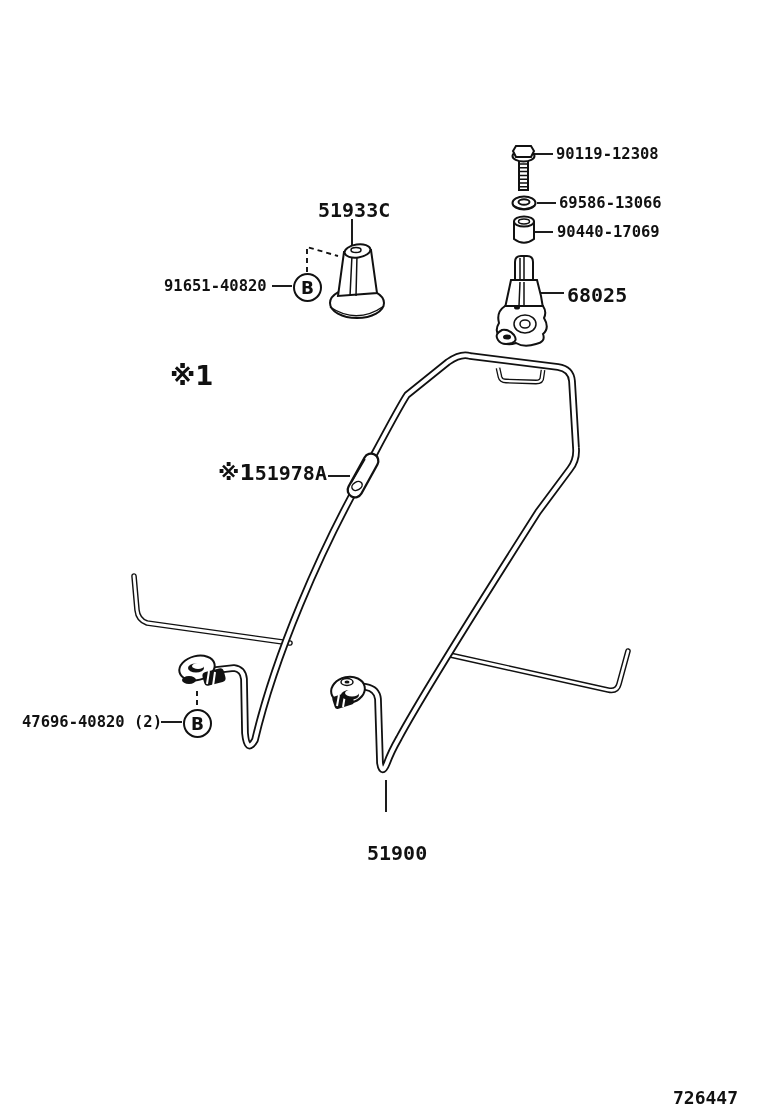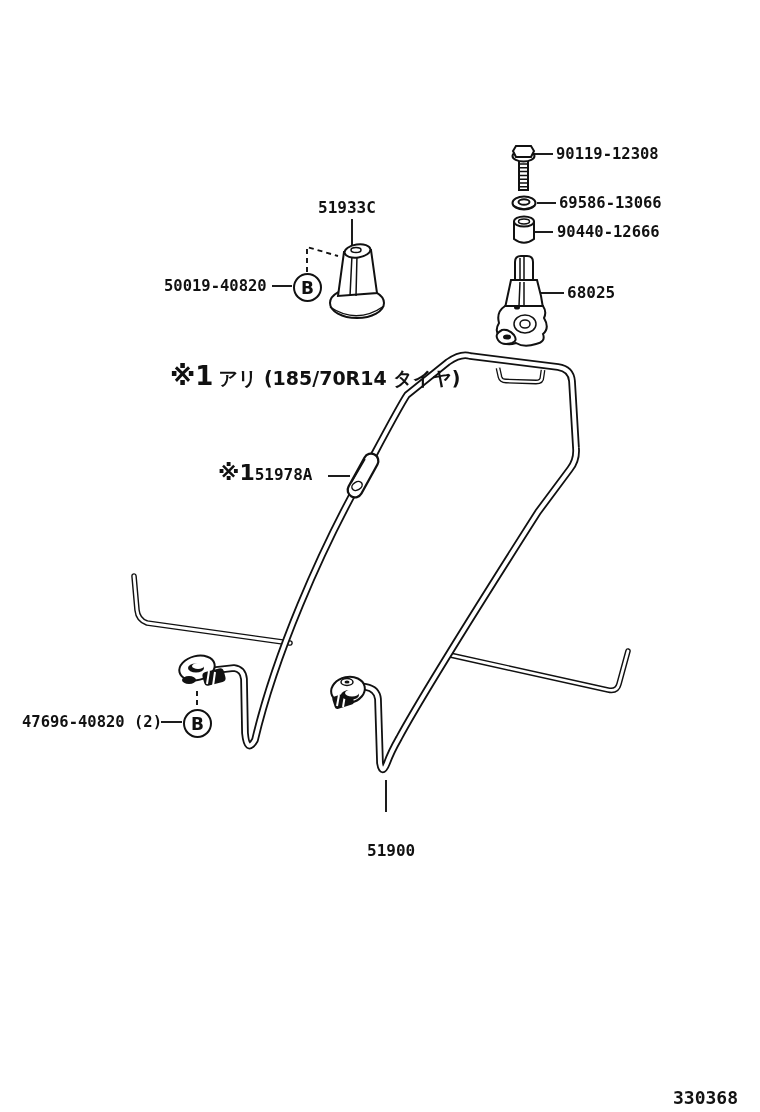--- a/index.html
+++ b/index.html
@@ -17,21 +17,21 @@
   .cap-in {fill:none;stroke:#fff;stroke-width:12.4;stroke-linecap:round;}
   .ln  {fill:none;stroke:#111;stroke-width:1.9;}
   .dash{fill:none;stroke:#111;stroke-width:1.9;stroke-dasharray:5 4;}
   .out {fill:#fff;stroke:#111;stroke-width:2;}
   .thin{fill:none;stroke:#111;stroke-width:1.5;}
   .blk {fill:#111;stroke:none;}
   .wln {fill:none;stroke:#fff;stroke-width:2;}
   
   .part-num{position:absolute;font:700 15.5px "DejaVu Sans Mono",monospace;
             line-height:1;white-space:nowrap;letter-spacing:0;}
-  .lg{font-size:16px;}
+  .lg{font-size:20px;}
   .marker-circle{position:absolute;width:29px;height:29px;box-sizing:border-box;
             border:2.4px solid #111;border-radius:50%;background:#fff;
             display:flex;align-items:center;justify-content:center;
             font:700 17px "DejaVu Sans",sans-serif;}
   .note-row{position:absolute;display:flex;align-items:baseline;white-space:nowrap;}
   .note-prefix{font:700 26px "DejaVu Sans",sans-serif;}
   .note-text{font:700 19px "DejaVu Sans",sans-serif;margin-left:5px;}
   .cushion-prefix{font:700 22px "DejaVu Sans",sans-serif;}
   .fig-code{position:absolute;font:700 18px "DejaVu Sans Mono",monospace;line-height:1;}
 </style>
@@ -149,39 +149,38 @@
     <g>
       <use href="#pinAxis" class="cap-out"></use>
         <use href="#pinAxis" class="cap-in"></use>
       <path class="thin" stroke-width="1.3" d="M 351,483 L 365,459"></path>
       <ellipse class="thin" cx="357" cy="486" rx="5.5" ry="4" transform="rotate(-30 357 486)"></ellipse>
     </g>
   </svg>
 
   <div class="part-num" style="left:556px;top:147px;">90119-12308</div>
   <div class="part-num" style="left:559px;top:196px;">69586-13066</div>
-  <div class="part-num" style="left:557px;top:225px;">90440-12666</div>
+  <div class="part-num" style="left:557px;top:225px;">90440-17069</div>
   <div class="part-num lg" style="left:567px;top:285px;">68025</div>
   <div class="part-num lg" style="left:318px;top:200px;">51933C</div>
-  <div class="part-num" style="left:164px;top:279px;">50019-40820</div>
+  <div class="part-num" style="left:164px;top:279px;">91651-40820</div>
   <div class="part-num" style="left:22px;top:715px;">47696-40820 (2)</div>
   <div class="part-num lg" style="left:367px;top:843px;">51900</div>
 
   <div class="note-row" style="left:218px;top:460px;">
     <span class="cushion-prefix">※1</span>
     <span class="part-num lg" style="position:static;text-align:center;">51978A</span>
   </div>
 
   <div class="marker-circle" style="left:293px;top:273px;">
     <span>B</span>
   </div>
   <div class="marker-circle" style="left:183px;top:709px;">
     <span>B</span>
   </div>
 
   <div class="note-row" style="left:170px;top:361px;">
     <span class="note-prefix">※1</span>
-    <span class="note-text">アリ (185/70R14 タイヤ)</span>
   </div>
 
-  <div class="fig-code" style="left:673px;top:1089px;">330368</div>
+  <div class="fig-code" style="left:673px;top:1089px;">726447</div>
 
 </div>
 
 </body></html>

